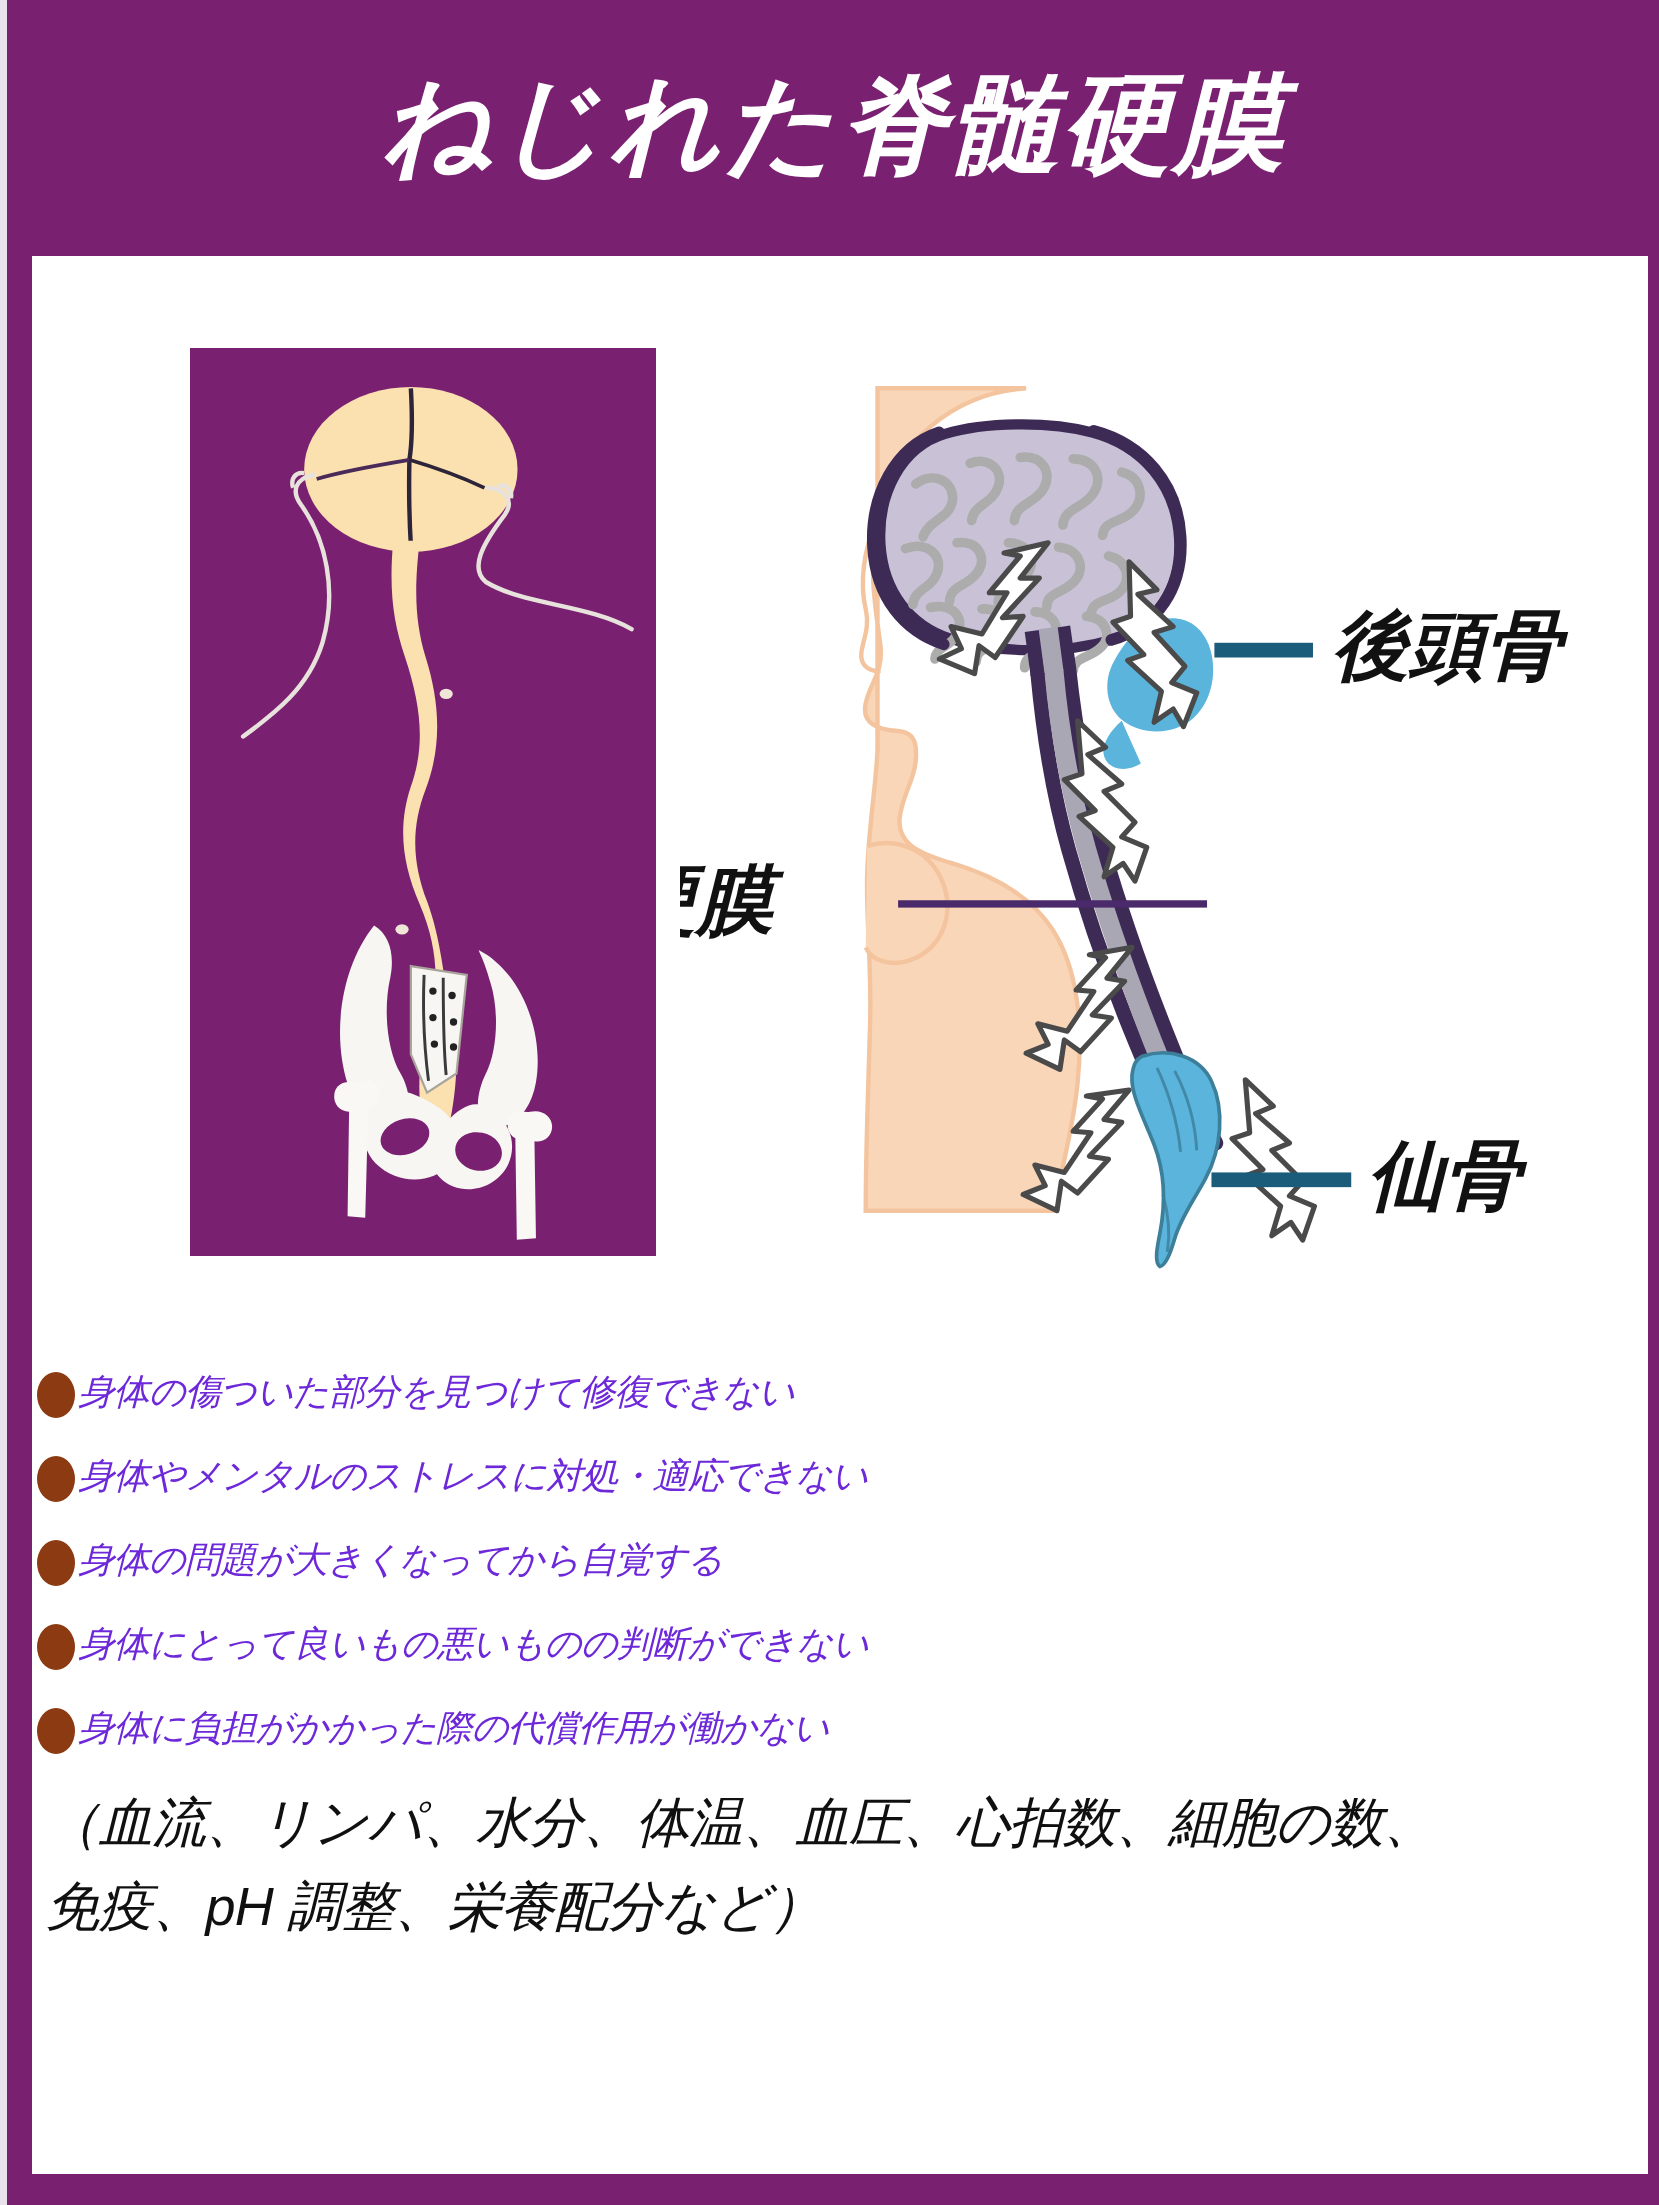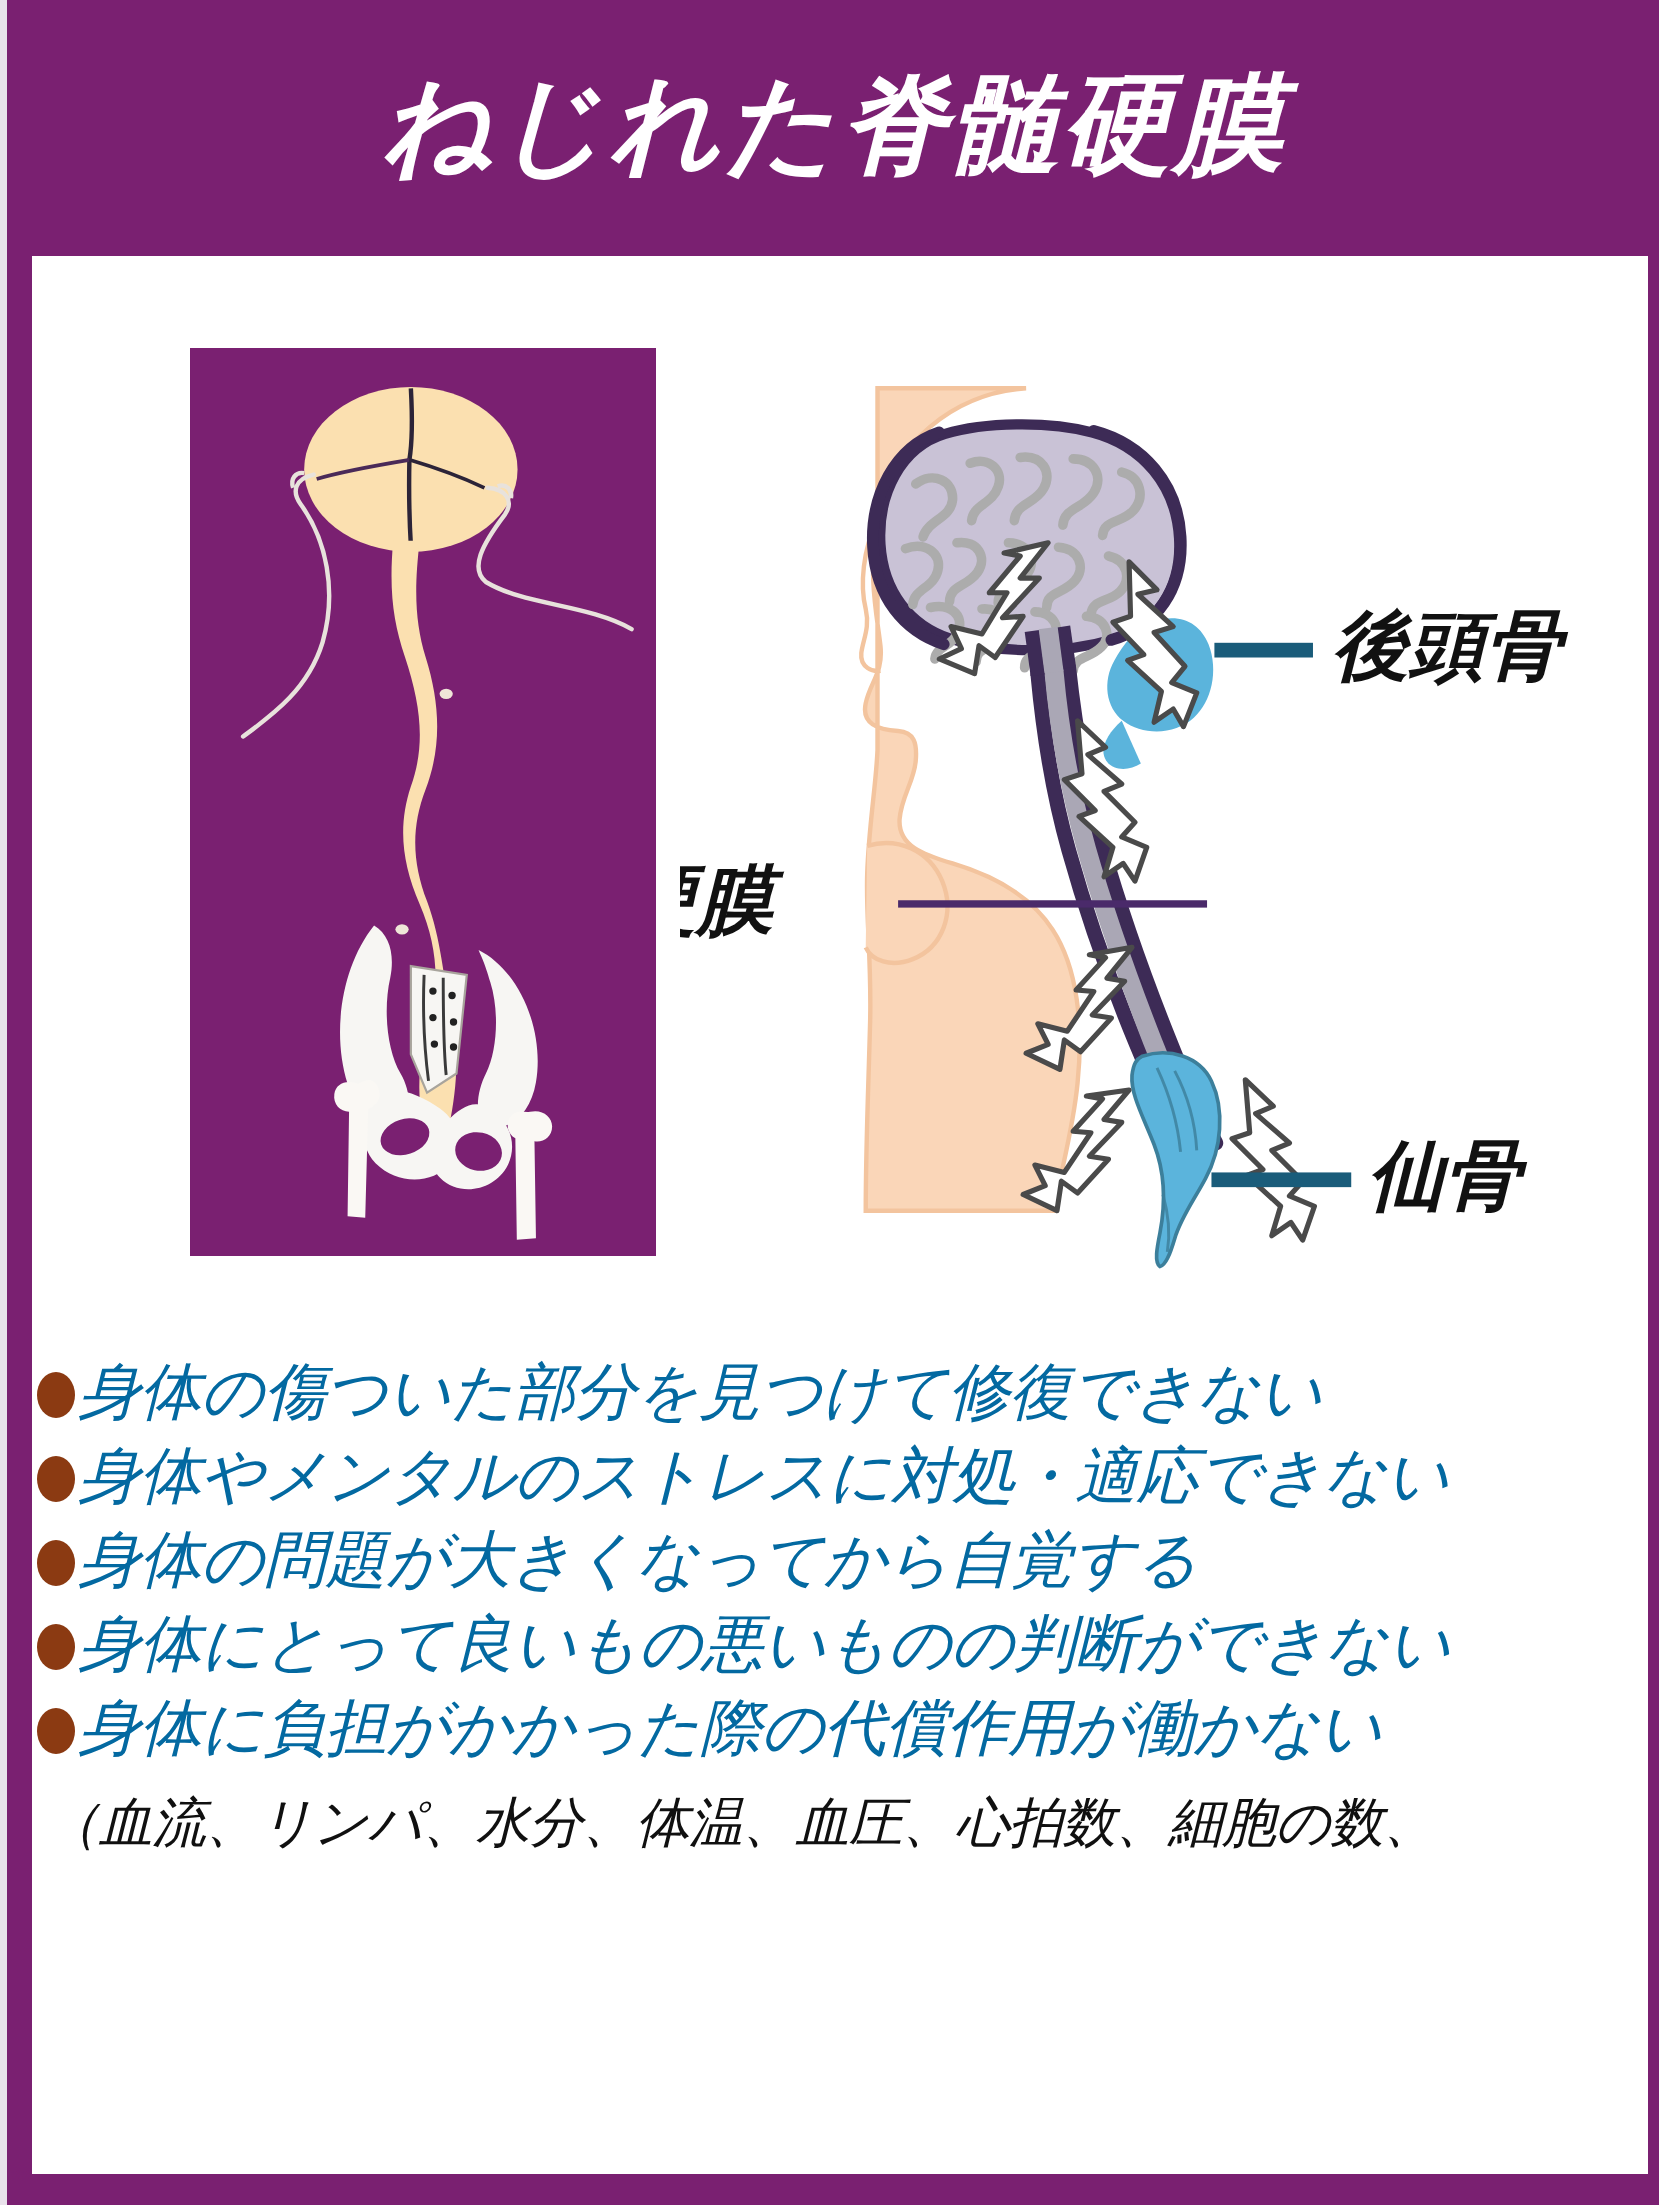--- a/index.html
+++ b/index.html
@@ -75,23 +75,23 @@
   }
   .bullet-dot{
     flex:0 0 auto;
     width:38px;height:46px;
     border-radius:50%;
     background:#8B3A12;
     margin-top:11.8px;
     margin-right:2.9px;
   }
   .bullet-text{
-    font-size:62px;
+    font-size:36px;
     line-height:63px;
-    color:#0369a1;
+    color:#6d28d9;
     font-weight:500;
     letter-spacing:-0.7px;
     white-space:nowrap;
   }
   .paren-line{
     font-size:54px;
     line-height:84px;
     color:#101010;
     font-weight:500;
     letter-spacing:-0.7px;
@@ -320,17 +320,18 @@
       <div class="bullet-row">
         <span class="bullet-dot"></span>
         <span class="bullet-text">身体にとって良いもの悪いものの判断ができない</span>
       </div>
       <div class="bullet-row">
         <span class="bullet-dot"></span>
         <span class="bullet-text">身体に負担がかかった際の代償作用が働かない</span>
       </div>
 
       <div class="paren-line">（血流、リンパ、水分、体温、血圧、心拍数、細胞の数、</div>
+      <div class="paren-line">免疫、pH 調整、栄養配分など）</div>
     </div>
 
   </div>
 </div>
 
 
 </body></html>

